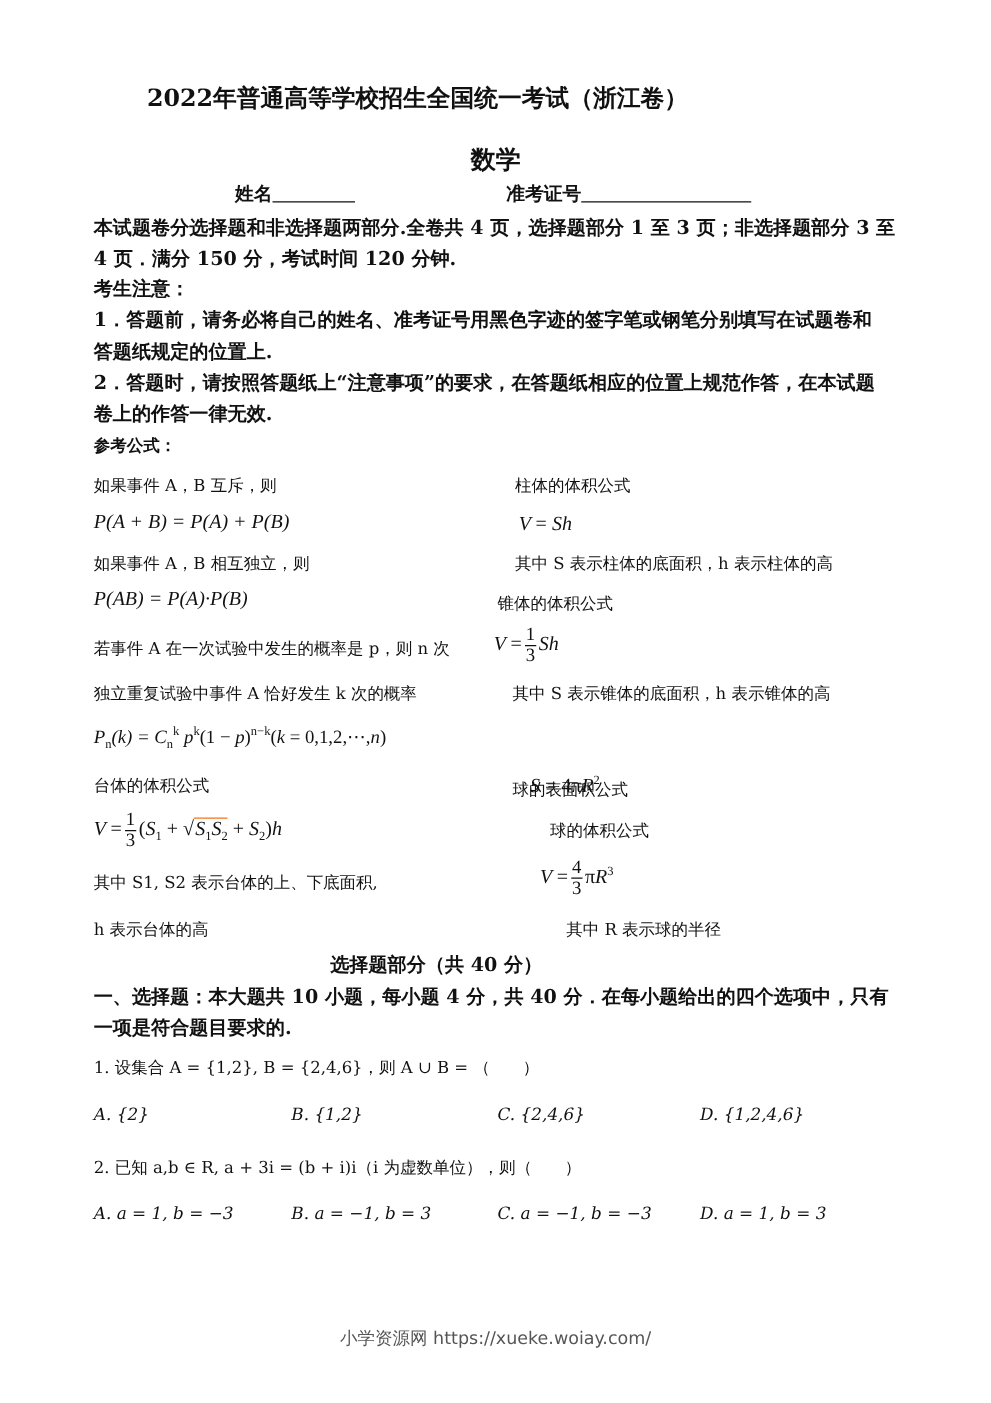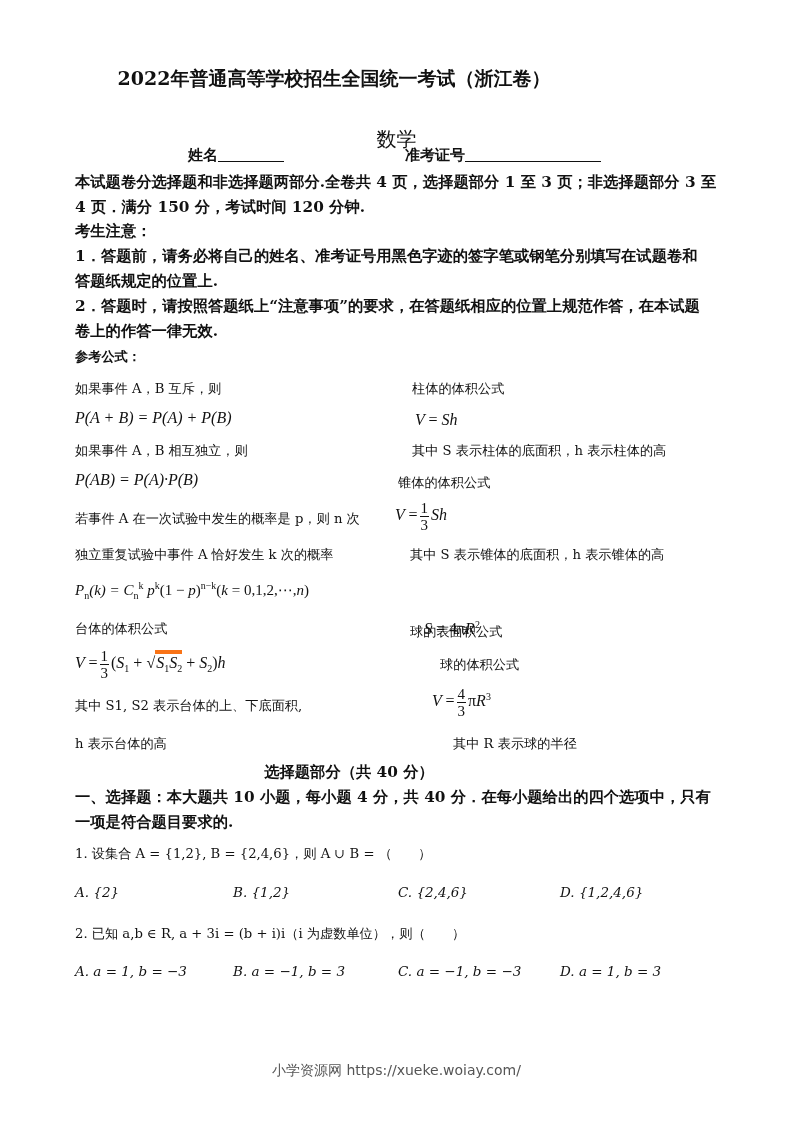--- a/index.html
+++ b/index.html
@@ -1,30 +1,30 @@
 <!DOCTYPE html>
 <html><head>
 <meta charset="utf-8">
 <style>
   html, body { margin: 0; padding: 0; background: #ffffff; }
   body { width: 793px; height: 1122px; position: relative; overflow: hidden;
          font-family: "DejaVu Serif", "Liberation Serif", serif; color: #111; }
   .abs { position: absolute; white-space: nowrap; }
   .title { left: 0; width: 668px; text-align: center; top: 66px; font-size: 19px; font-weight: bold; }
-  .subject { left: 0; width: 793px; text-align: center; top: 126px; font-size: 20px; font-weight: normal; }
+  .subject { left: 0; width: 793px; text-align: center; top: 114px; font-size: 20px; font-weight: bold; }
   .field { font-size: 15px; font-weight: bold; top: 146px; }
   .blank { display: inline-block; border-bottom: 1px solid #111; height: 14px; vertical-align: -2px; }
   .bold { font-weight: bold; font-size: 15.3px; }
   .sm { font-size: 13.2px; }
   .math { font-family: "Liberation Serif", "DejaVu Serif", serif; font-style: italic; font-size: 16px; }
   .mathup { font-style: normal; }
   .frac { display: inline-flex; flex-direction: column; align-items: center; vertical-align: middle; font-style: normal; font-size: 15px; line-height: 16px; margin: 0 2px; }
   .frac .num { border-bottom: 1px solid #111; padding: 0 1px; }
   sub, sup { font-size: 10px; font-style: normal; }
-  .sqrt { border-top: 4px solid #f97316; padding-left: 1px; }
+  .sqrt { border-top: 1px solid #f97316; padding-left: 1px; }
   .center { left: 0; width: 698px; text-align: center; }
   .opt { font-size: 13.5px; font-style: italic; }
   .footer { left: 0; width: 793px; text-align: center; top: 1062px; font-family: "DejaVu Sans", sans-serif; font-size: 14px; color: #555; }
 </style>
 </head>
 <body>
 
 <div class="abs title">2022年普通高等学校招生全国统一考试（浙江卷）</div>
 <div class="abs subject">数学</div>
 

